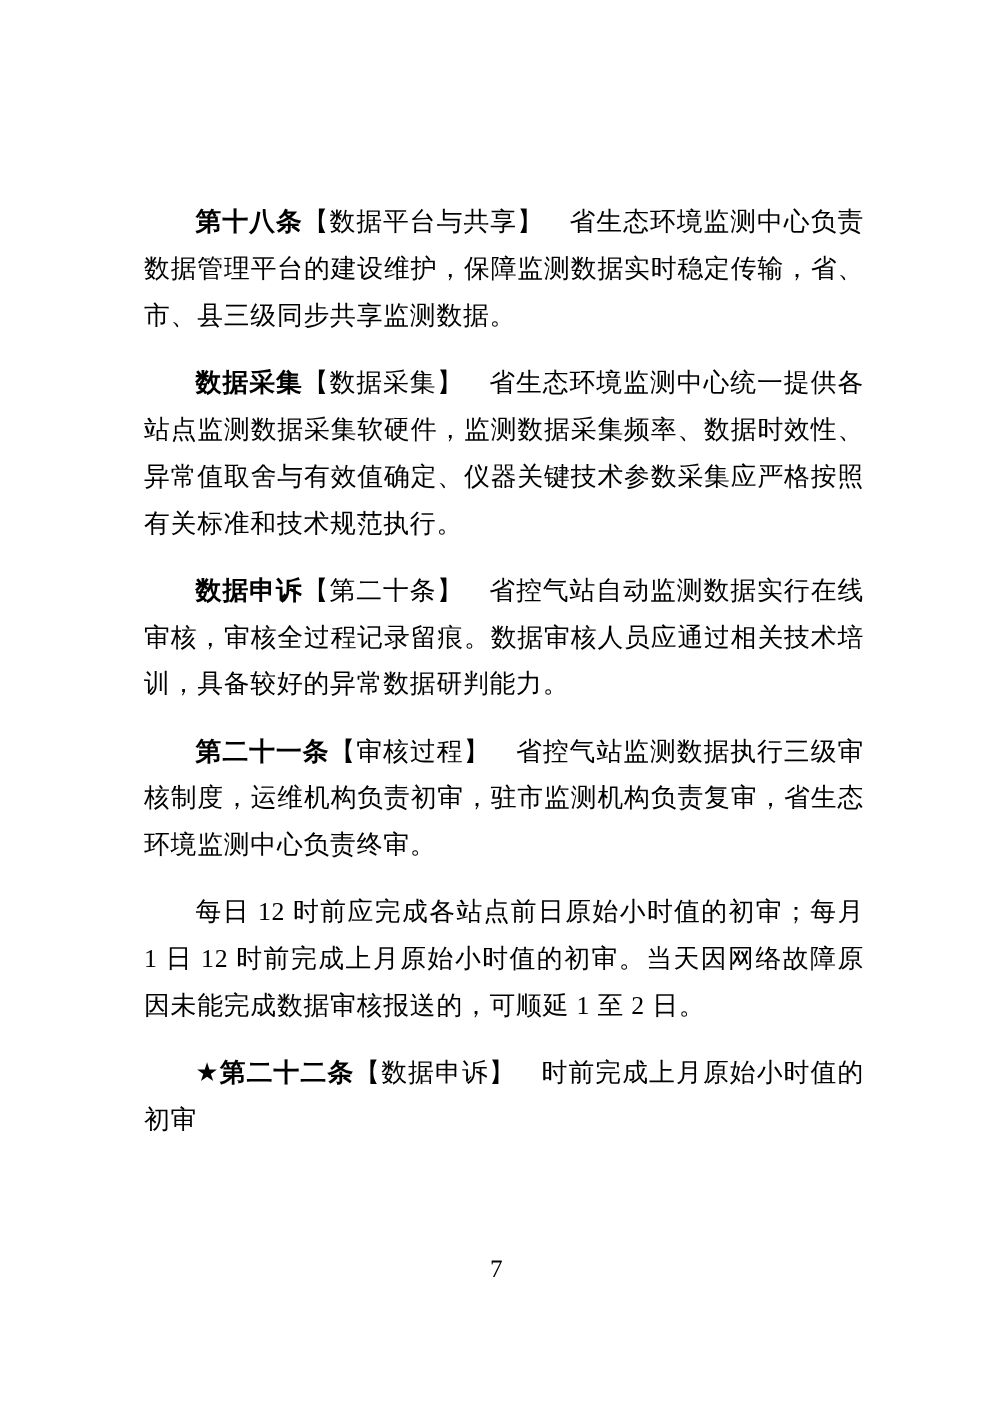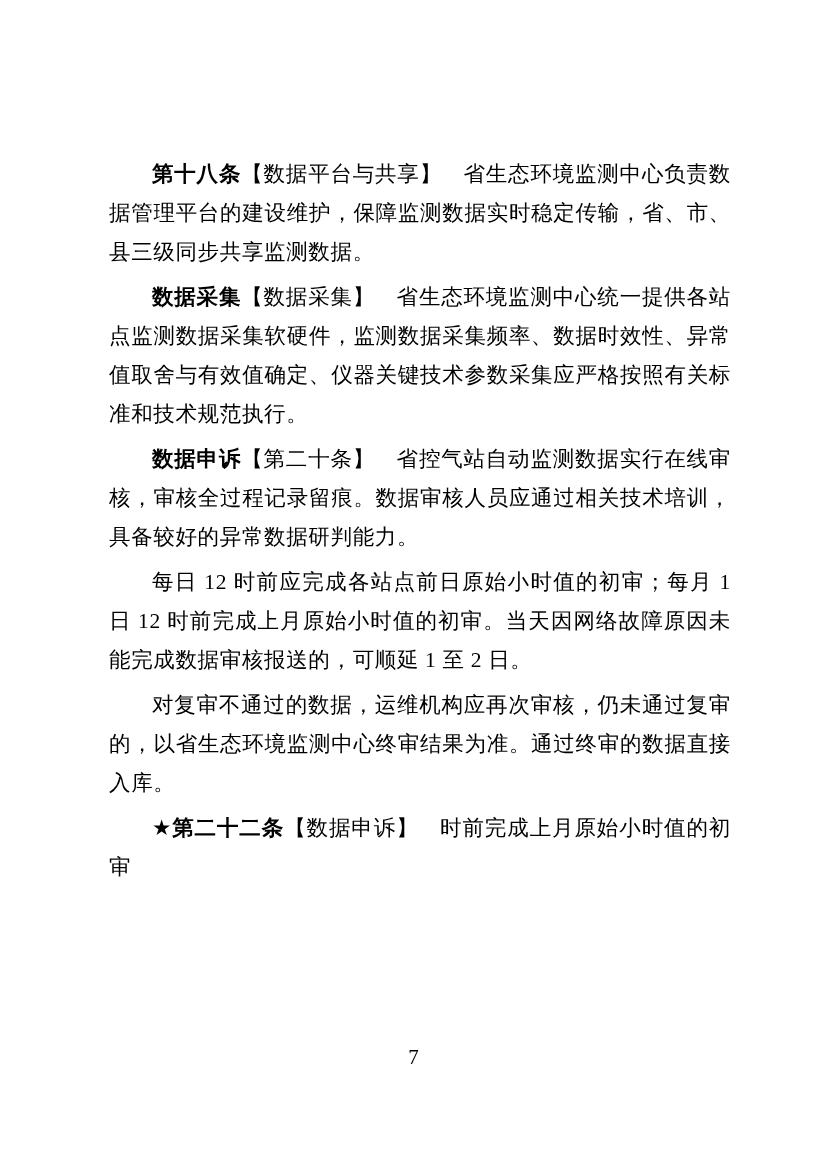--- a/index.html
+++ b/index.html
@@ -24,21 +24,21 @@
     top: 149px;
     width: 634px;
     font-size: 21.5px;
     line-height: 39px;
     letter-spacing: 0.65px;
     text-align: justify;
     text-justify: inter-ideograph;
     color: #000000;
   }
   .para {
-    margin: 6px;
+    margin: 17px;
     padding: 0;
     text-indent: 2em;
   }
   .article-head {
     font-family: "Liberation Sans", "DejaVu Sans", sans-serif;
     font-weight: 700;
   }
   .article-title {
     font-weight: 400;
   }
@@ -62,24 +62,24 @@
 
 <div class="page">
   <div class="content">
 
     <p class="para"><span class="article-head">第十八条</span><span class="article-title">【数据平台与共享】</span><span class="article-body">省生态环境监测中心负责数据管理平台的建设维护，保障监测数据实时稳定传输，省、市、县三级同步共享监测数据。</span></p>
 
     <p class="para"><span class="article-head">数据采集</span><span class="article-title">【数据采集】</span><span class="article-body">省生态环境监测中心统一提供各站点监测数据采集软硬件，监测数据采集频率、数据时效性、异常值取舍与有效值确定、仪器关键技术参数采集应严格按照有关标准和技术规范执行。</span></p>
 
     <p class="para"><span class="article-head">数据申诉</span><span class="article-title">【第二十条】</span><span class="article-body">省控气站自动监测数据实行在线审核，审核全过程记录留痕。数据审核人员应通过相关技术培训，具备较好的异常数据研判能力。</span></p>
 
+    <p class="para"><span class="article-head">第二十一条</span><span class="article-title">【审核过程】</span><span class="article-body">省控气站监测数据执行三级审核制度，运维机构负责初审，驻市监测机构负责复审，省生态环境监测中心负责终审。</span></p>
 
     <p class="para"><span class="article-body">每日 12 时前应完成各站点前日原始小时值的初审；每月 1 日 12 时前完成上月原始小时值的初审。当天因网络故障原因未能完成数据审核报送的，可顺延 1 至 2 日。</span></p>
 
 
-    <p class="para"><span class="article-body">对复审不通过的数据，运维机构应再次审核，仍未通过复审的，以省生态环境监测中心终审结果为准。通过终审的数据直接入库。</span></p>
 
     <p class="para"><span class="article-head">★第二十二条</span><span class="article-title">【数据申诉】</span><span class="article-body">时前完成上月原始小时值的初审</span></p>
 
   </div>
 
   <div class="page-number">7</div>
 </div>
 
 </body></html>

